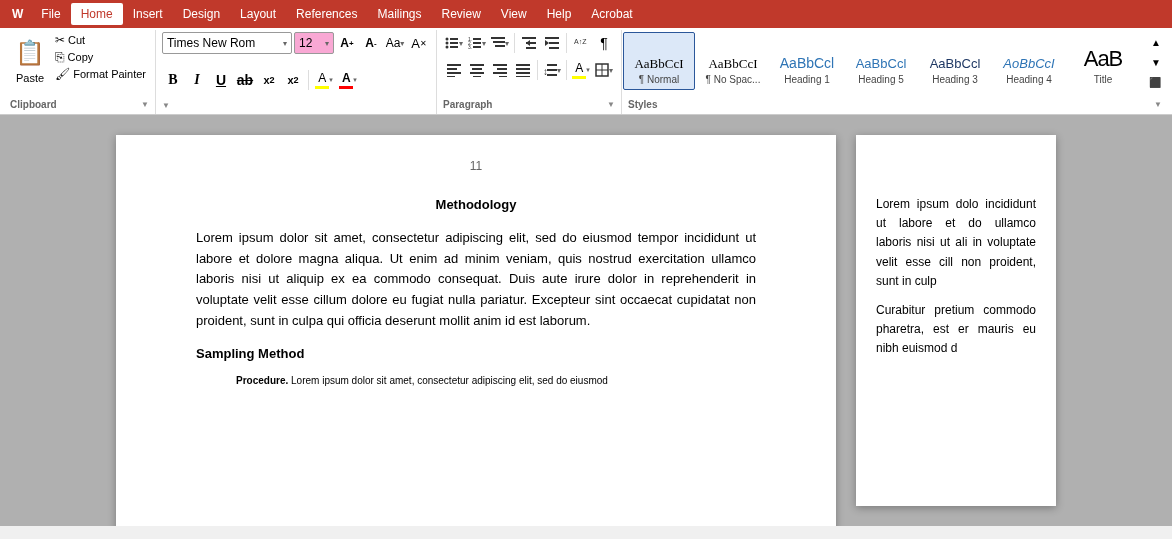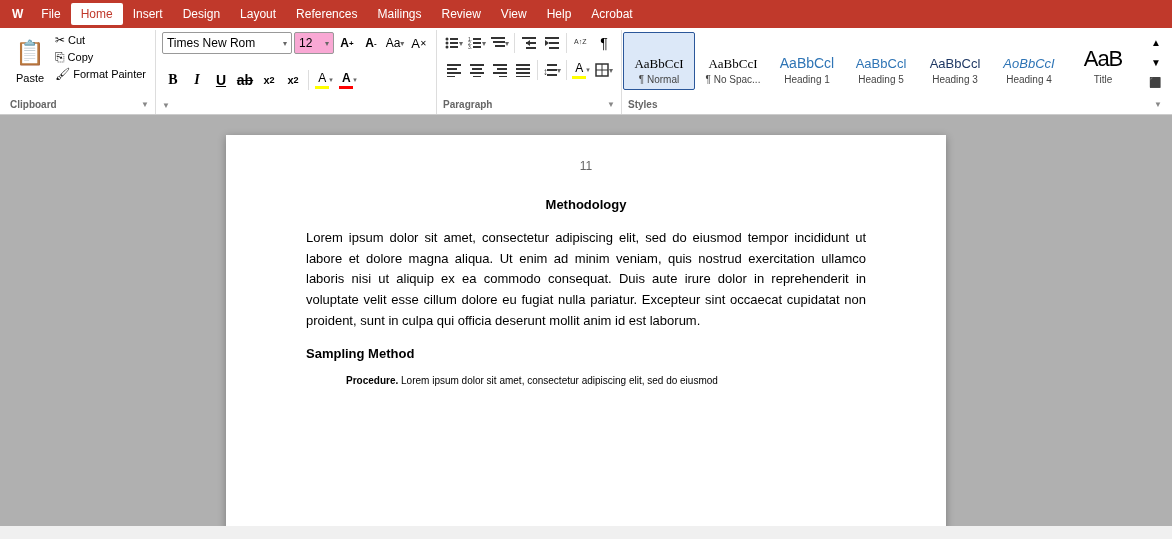--- a/index.html
+++ b/index.html
@@ -582,15 +582,21 @@
         <div class="doc-heading">Methodology</div>
         <div class="doc-para">Lorem ipsum dolor sit amet, consectetur adipiscing elit, sed do eiusmod tempor incididunt ut labore et dolore magna aliqua. Ut enim ad minim veniam, quis nostrud exercitation ullamco laboris nisi ut aliquip ex ea commodo consequat. Duis aute irure dolor in reprehenderit in voluptate velit esse cillum dolore eu fugiat nulla pariatur. Excepteur sint occaecat cupidatat non proident, sunt in culpa qui officia deserunt mollit anim id est laborum.</div>
         <div class="doc-subheading">Sampling Method</div>
         <div class="doc-procedure">
           <strong>Procedure.</strong>
           <span>Lorem ipsum dolor sit amet, consectetur adipiscing elit, sed do eiusmod</span>
         </div>
       </div>
     </div>
 
+    <div class="right-panel">
+      <div class="page-content">
+        <div class="doc-para">Lorem ipsum dolo incididunt ut labore et do ullamco laboris nisi ut ali in voluptate velit esse cill non proident, sunt in culp</div>
+        <div class="doc-para">Curabitur pretium commodo pharetra, est er mauris eu nibh euismod d</div>
+      </div>
+    </div>
 
   </div>
 </div>
 
 </body></html>

